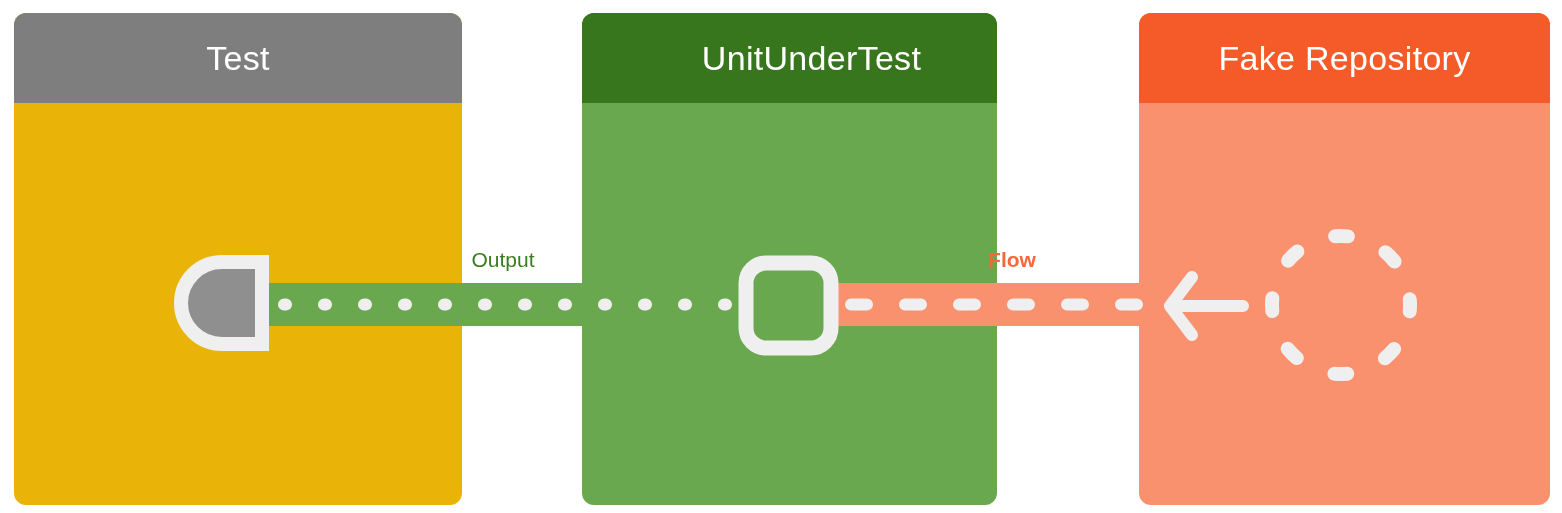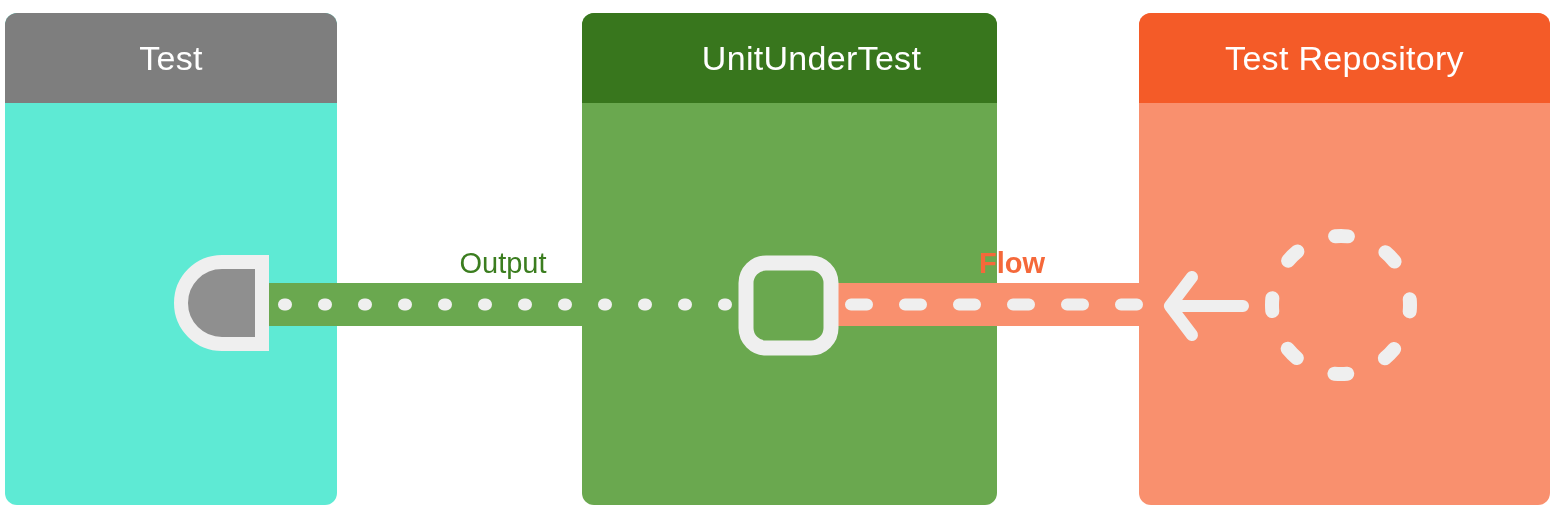--- a/index.html
+++ b/index.html
@@ -29,39 +29,39 @@
     display: flex;
     align-items: center;
     justify-content: center;
   }
   .node-title {
     color: #ffffff;
     font-size: 34px;
     font-weight: 400;
     letter-spacing: 0.3px;
   }
-  .node-test        { left: 5px;   width: 332px; background: #5eead4; }
+  .node-test        { left: 14px;   width: 448px; background: #eab308; }
   .node-test .node-header { background: #7E7E7E; }
   .node-uut         { left: 582px;  width: 415px; background: #6AA84F; }
   .node-uut .node-header  { background: #38761D; padding-left: 44px; }
   .node-fake        { left: 1139px; width: 411px; background: #F9906E; }
   .node-fake .node-header { background: #F45B28; }
 
   .overlay {
     position: absolute;
     left: 0; top: 0;
     width: 1562px;
     height: 513px;
     pointer-events: none;
   }
   .edge-label {
     position: absolute;
     top: 248px;
     text-align: center;
-    font-size: 29px;
+    font-size: 21px;
     line-height: 1.1;
   }
   .label-output {
     left: 423px;
     width: 160px;
     color: #3B7D1F;
     font-weight: 500;
   }
   .label-flow {
     left: 952px;
@@ -82,21 +82,21 @@
   </div>
 
   <div class="node node-uut">
     <div class="node-header">
       <span class="node-title">UnitUnderTest</span>
     </div>
   </div>
 
   <div class="node node-fake">
     <div class="node-header">
-      <span class="node-title">Test Repository</span>
+      <span class="node-title">Fake Repository</span>
     </div>
   </div>
 
   <svg class="overlay" viewBox="0 0 1562 513">
 
     <rect x="260" y="283" width="540" height="43" fill="#6AA84F"></rect>
 
     <rect x="830" y="283" width="515" height="43" fill="#F9906E"></rect>
 
     <line x1="284" y1="304.5" x2="732" y2="304.5" stroke-width="12" stroke-linecap="round" stroke-dasharray="2 38" stroke="#EFEFEF"></line>

